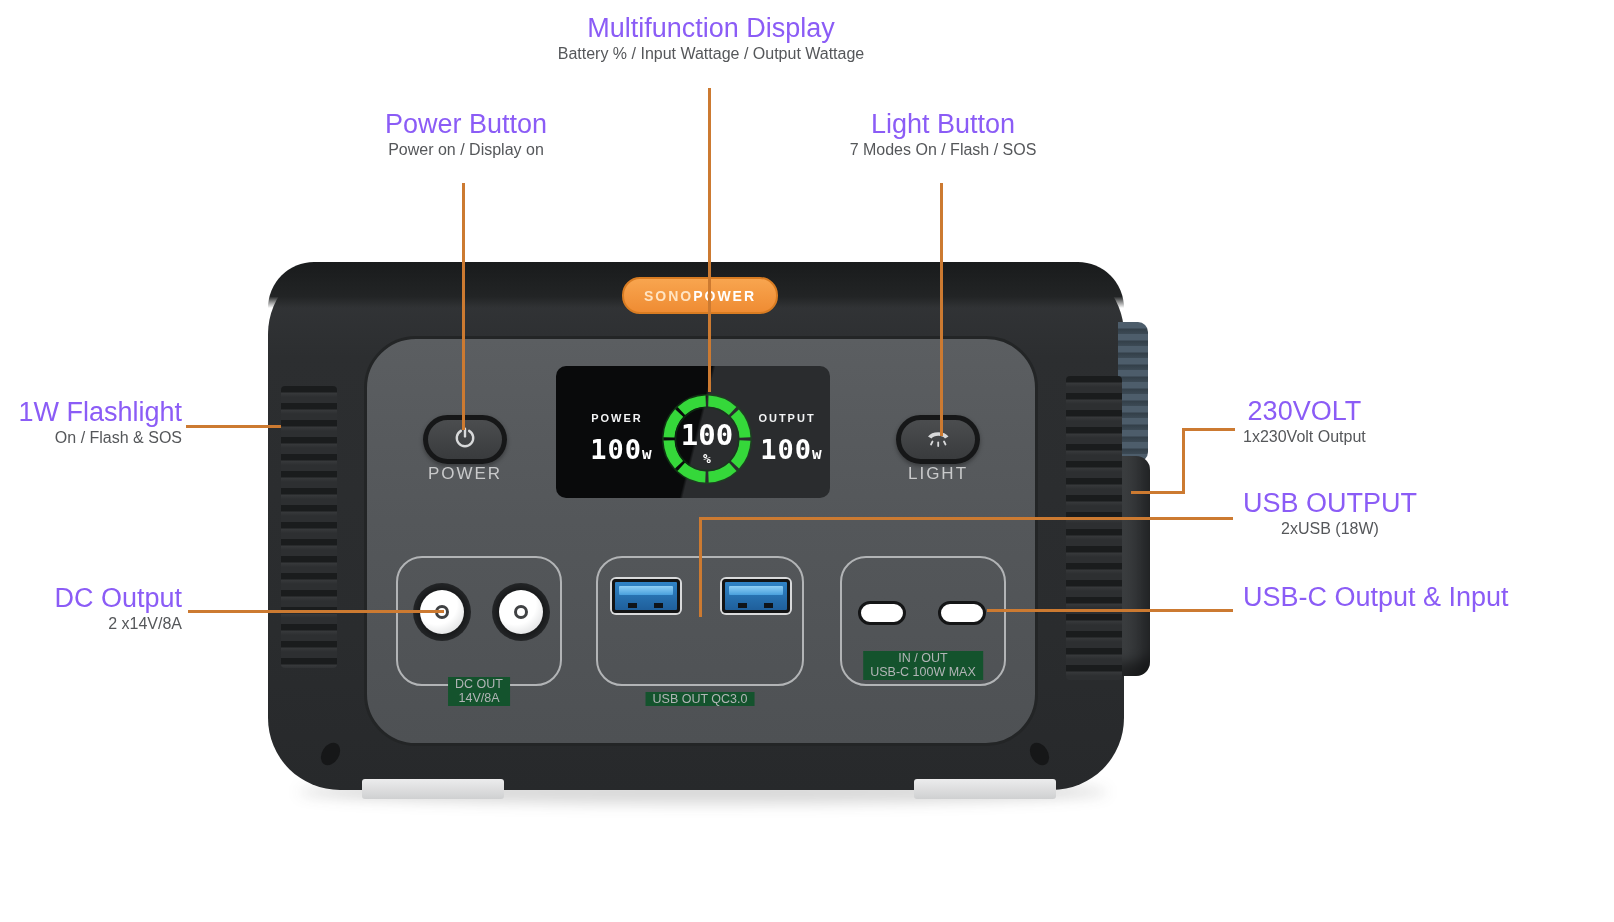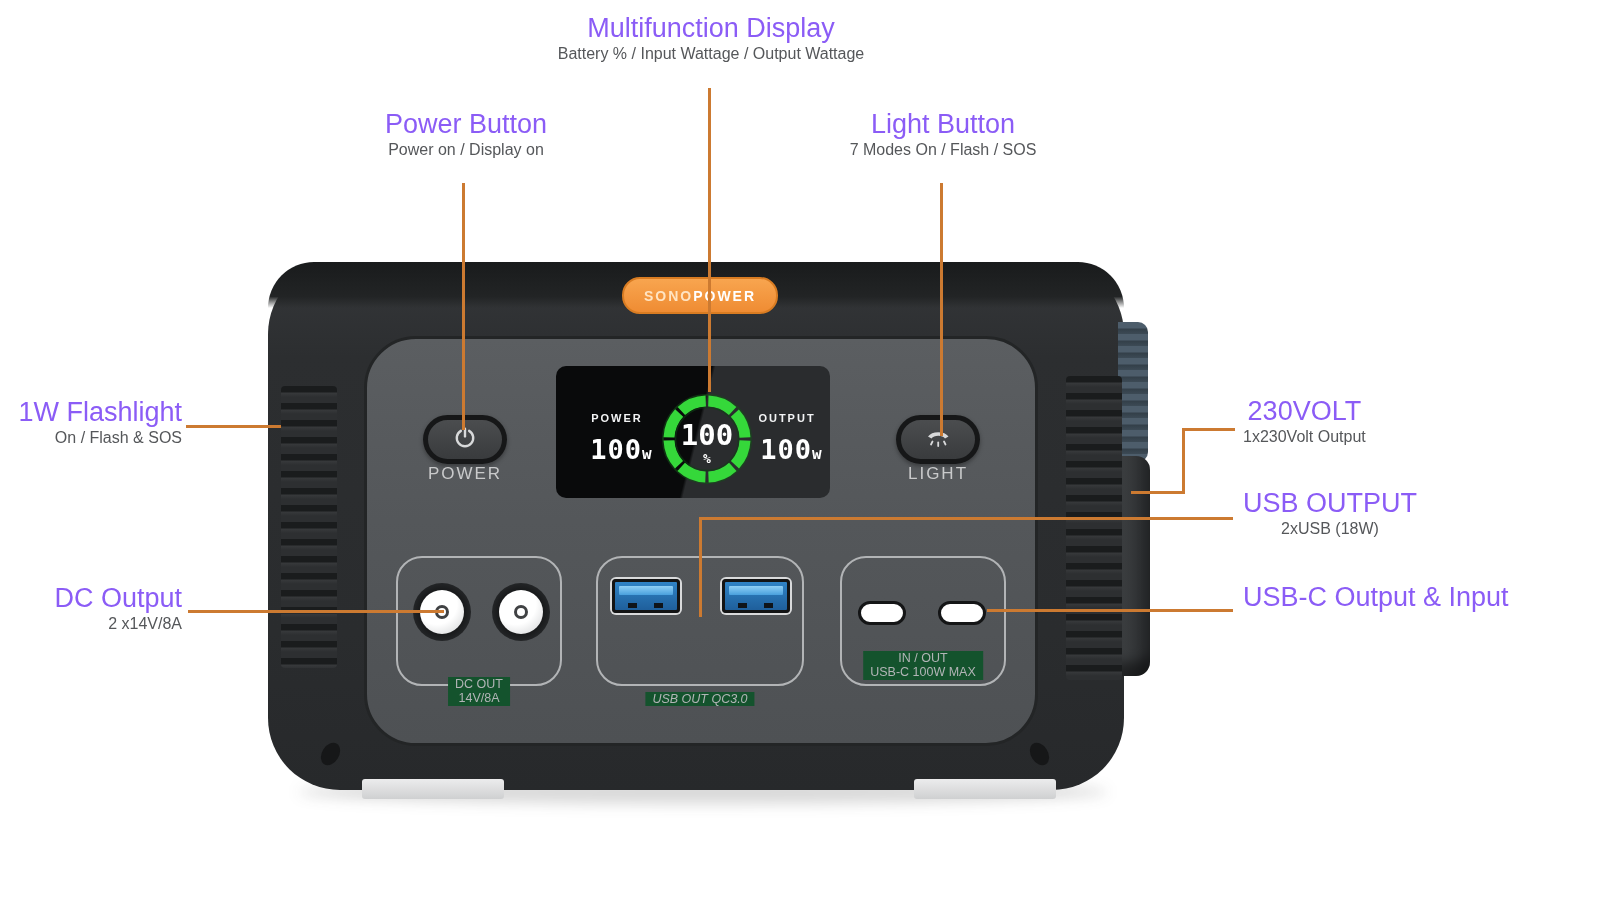--- a/index.html
+++ b/index.html
@@ -175,21 +175,21 @@
       <div class="n2"></div>
     </div>
 
   <div class="usbc" style="left:858px;"></div>
   <div class="usbc" style="left:938px;"></div>
 
   <div class="port-label" style="left:479px;top:661px;">
     <div>DC OUT</div>
     <div>14V/8A</div>
   </div>
-  <div class="port-label" style="left:700px;top:676px;font-style:italic;">USB OUT QC3.0</div>
+  <div class="port-label" style="left:700px;top:676px;">USB OUT QC3.0</div>
   <div class="port-label" style="left:923px;top:635px;">
     <div>IN / OUT</div>
     <div>USB-C 100W MAX</div>
   </div>
 
   <div class="lead" style="left:708px;top:88px;width:3px;height:304px;"></div>
   <div class="lead" style="left:462px;top:183px;width:3px;height:247px;"></div>
   <div class="lead" style="left:940px;top:183px;width:3px;height:253px;"></div>
   <div class="lead" style="left:186px;top:425px;width:95px;height:3px;"></div>
   <div class="lead" style="left:188px;top:610px;width:256px;height:3px;"></div>

